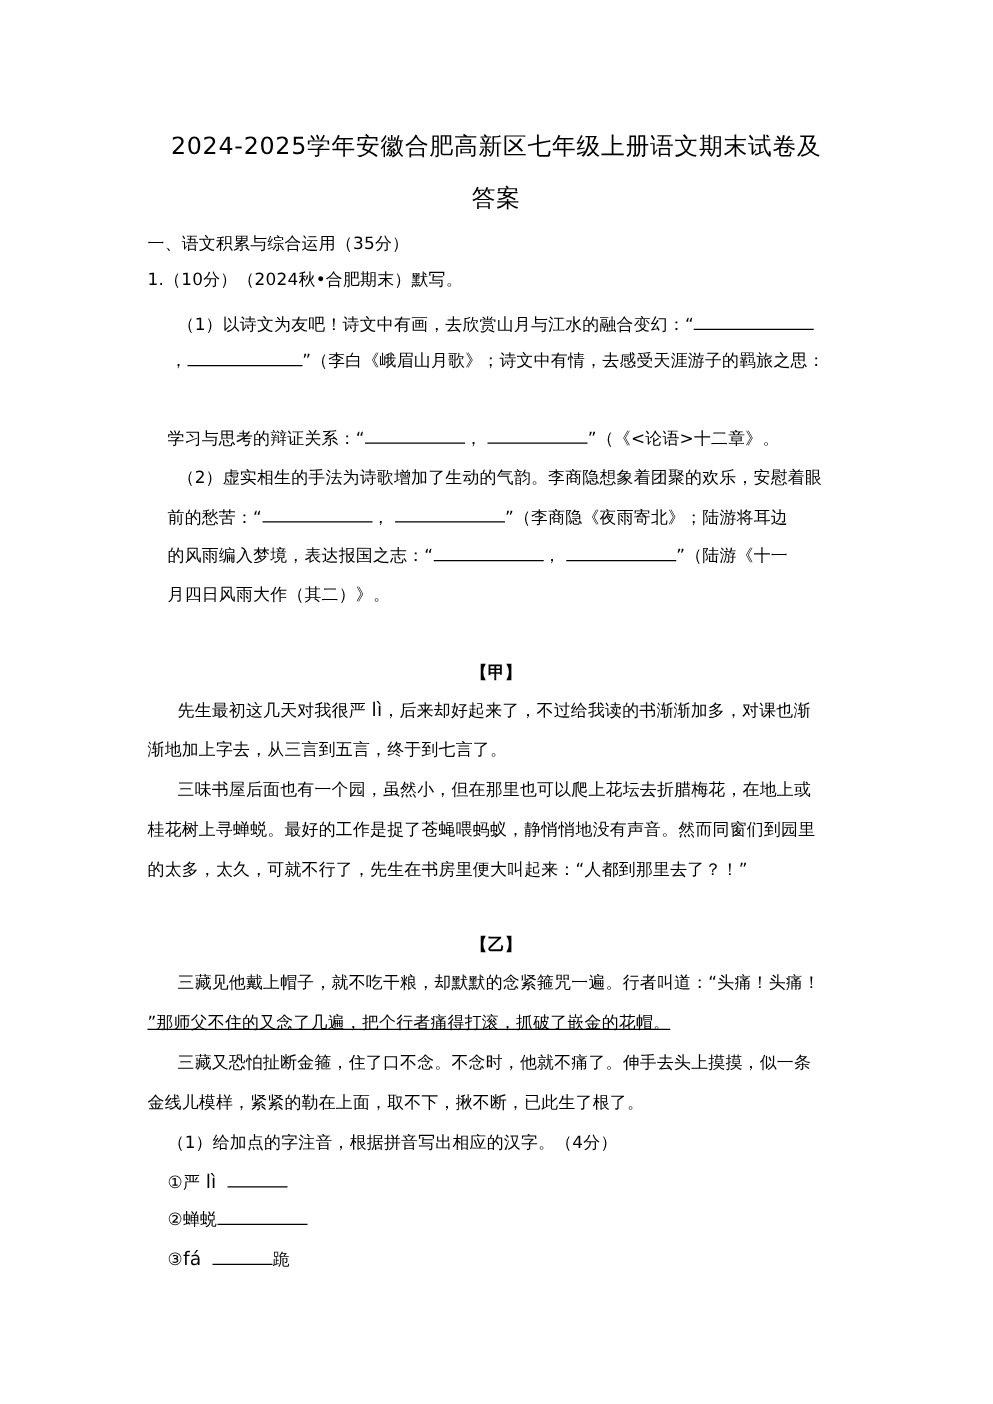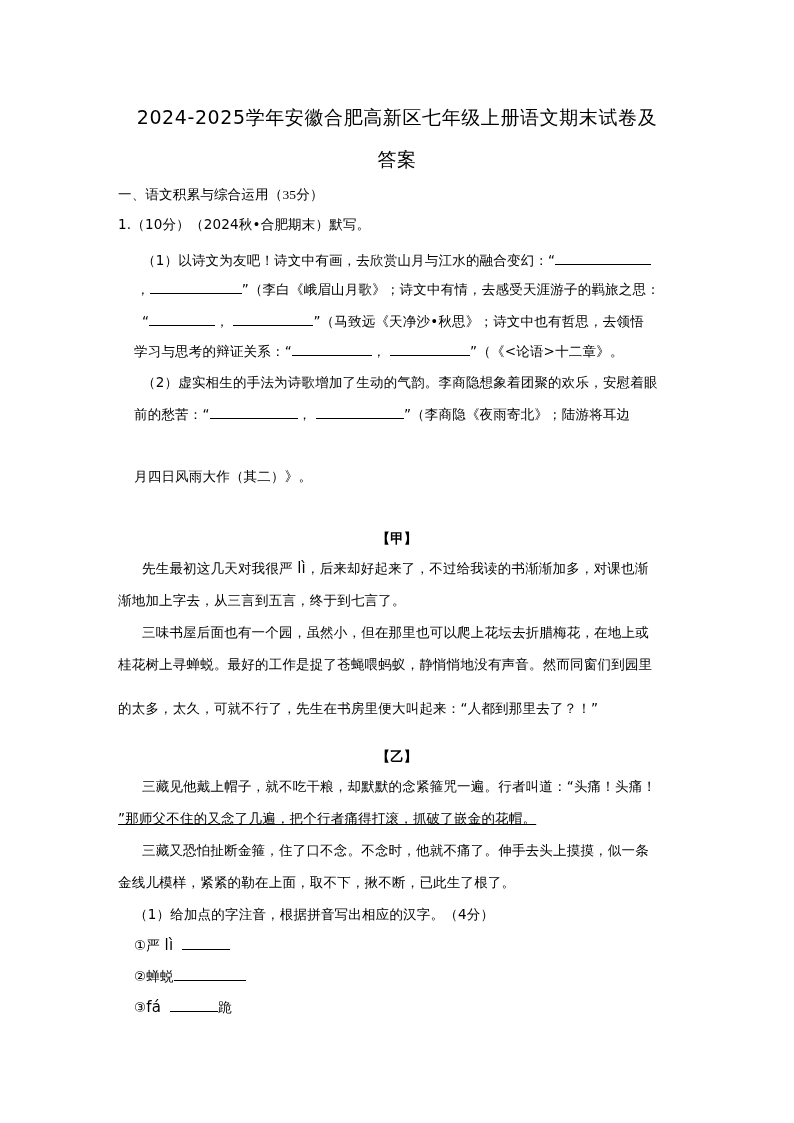--- a/index.html
+++ b/index.html
@@ -13,54 +13,54 @@
   .small { font-size: 15px; }
 </style>
 </head>
 <body>
 
 <div class="page">
 
   <div class="title" style="top:104px;">2024-2025学年安徽合肥高新区七年级上册语文期末试卷及</div>
   <div class="title" style="top:146px;">答案</div>
 
-  <div class="line" style="left:118px; top:185px;font-family:Liberation Serif, serif;">一、语文积累与综合运用（35分）</div>
+  <div class="line" style="left:118px; top:185px;">一、语文积累与综合运用（35分）</div>
 
   <div class="line" style="left:118px; top:214px;">1.（10分）（2024秋•合肥期末）默写。</div>
 
   <div class="line" style="left:142px; top:250px;">
     <span>（1）以诗文为友吧！诗文中有画，去欣赏山月与江水的融合变幻：“</span><span class="blank" style="width:96px;"></span>
   </div>
   <div class="line" style="left:136px; top:279px;">
     <span>，</span><span class="blank" style="width:92px;"></span><span>”（李白《峨眉山月歌》；诗文中有情，去感受天涯游子的羁旅之思：</span>
   </div>
-  <div class="line" style="left:142px; top:311px;">
-    <span>“</span><span class="blank" style="width:66px;"></span><span>，</span> <span class="blank" style="width:80px;"></span><span>”（马致远《天净沙•秋思》；诗文中也有哲思，去领悟</span>
-  </div>
   <div class="line" style="left:134px; top:341px;">
     <span>学习与思考的辩证关系：“</span><span class="blank" style="width:80px;"></span><span>，</span> <span class="blank" style="width:80px;"></span><span>”（《&lt;论语&gt;十二章》。</span>
   </div>
 
   <div class="line" style="left:142px; top:372px;">（2）虚实相生的手法为诗歌增加了生动的气韵。李商隐想象着团聚的欢乐，安慰着眼</div>
   <div class="line" style="left:134px; top:404px;">
     <span>前的愁苦：“</span><span class="blank" style="width:88px;"></span><span>，</span> <span class="blank" style="width:88px;"></span><span>”（李商隐《夜雨寄北》；陆游将耳边</span>
+  </div>
+  <div class="line" style="left:134px; top:435px;">
+    <span>的风雨编入梦境，表达报国之志：“</span><span class="blank" style="width:88px;"></span><span>，</span> <span class="blank" style="width:88px;"></span><span>”（陆游《十一</span>
   </div>
   <div class="line" style="left:134px; top:466px;">月四日风雨大作（其二）》。</div>
 
 
   <div class="line center" style="top:528px;">【甲】</div>
 
   <div class="line" style="left:142px; top:558px;">
     <span>先生最初这几天对我很严</span> <span class="small">lì</span><span>，后来却好起来了，不过给我读的书渐渐加多，对课也渐</span>
   </div>
   <div class="line" style="left:118px; top:590px;">渐地加上字去，从三言到五言，终于到七言了。</div>
 
   <div class="line" style="left:142px; top:622px;">三味书屋后面也有一个园，虽然小，但在那里也可以爬上花坛去折腊梅花，在地上或</div>
   <div class="line" style="left:118px; top:654px;">桂花树上寻蝉蜕。最好的工作是捉了苍蝇喂蚂蚁，静悄悄地没有声音。然而同窗们到园里</div>
-  <div class="line" style="left:118px; top:686px;margin-top:12px;">的太多，太久，可就不行了，先生在书房里便大叫起来：“人都到那里去了？！”</div>
+  <div class="line" style="left:118px; top:686px;">的太多，太久，可就不行了，先生在书房里便大叫起来：“人都到那里去了？！”</div>
 
 
   <div class="line center" style="top:746px;">【乙】</div>
 
   <div class="line" style="left:142px; top:776px;">三藏见他戴上帽子，就不吃干粮，却默默的念紧箍咒一遍。行者叫道：“头痛！头痛！</div>
   <div class="line" style="left:118px; top:808px;text-decoration:underline;">”那师父不住的又念了几遍，把个行者痛得打滚，抓破了嵌金的花帽。</div>
   <div class="line" style="left:142px; top:840px;">三藏又恐怕扯断金箍，住了口不念。不念时，他就不痛了。伸手去头上摸摸，似一条</div>
   <div class="line" style="left:118px; top:872px;">金线儿模样，紧紧的勒在上面，取不下，揪不断，已此生了根了。</div>
 
   <div class="line" style="left:134px; top:904px;">（1）给加点的字注音，根据拼音写出相应的汉字。（4分）</div>

